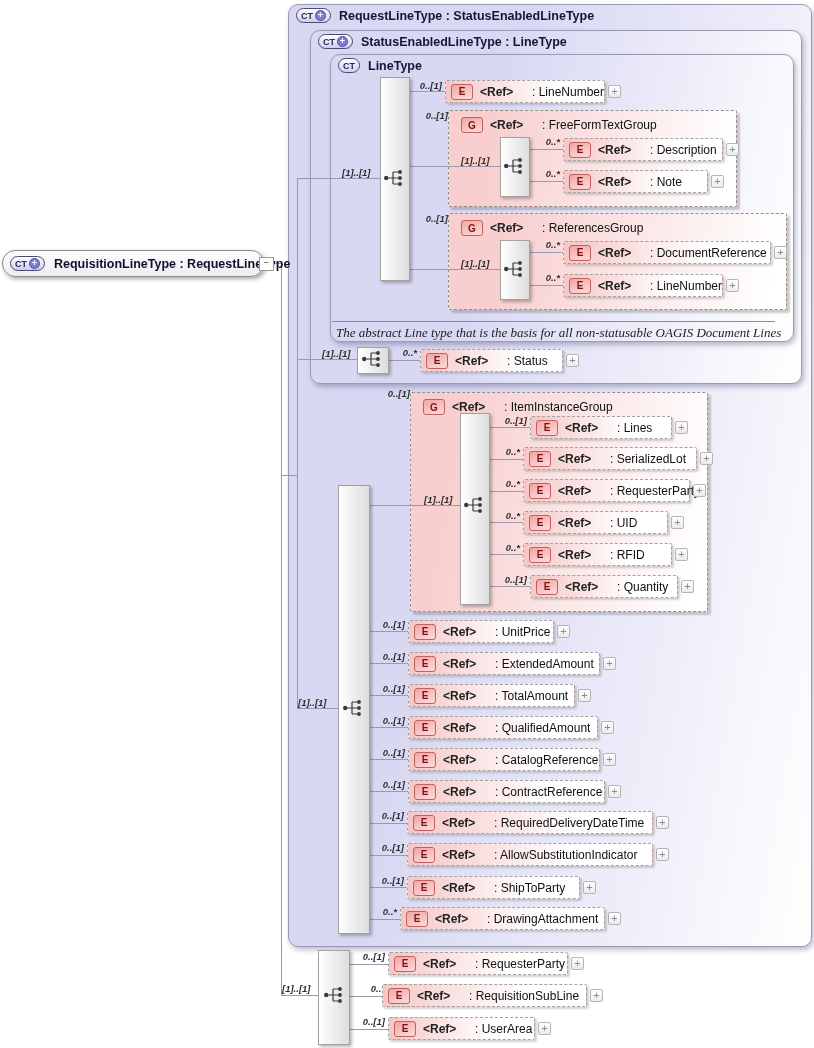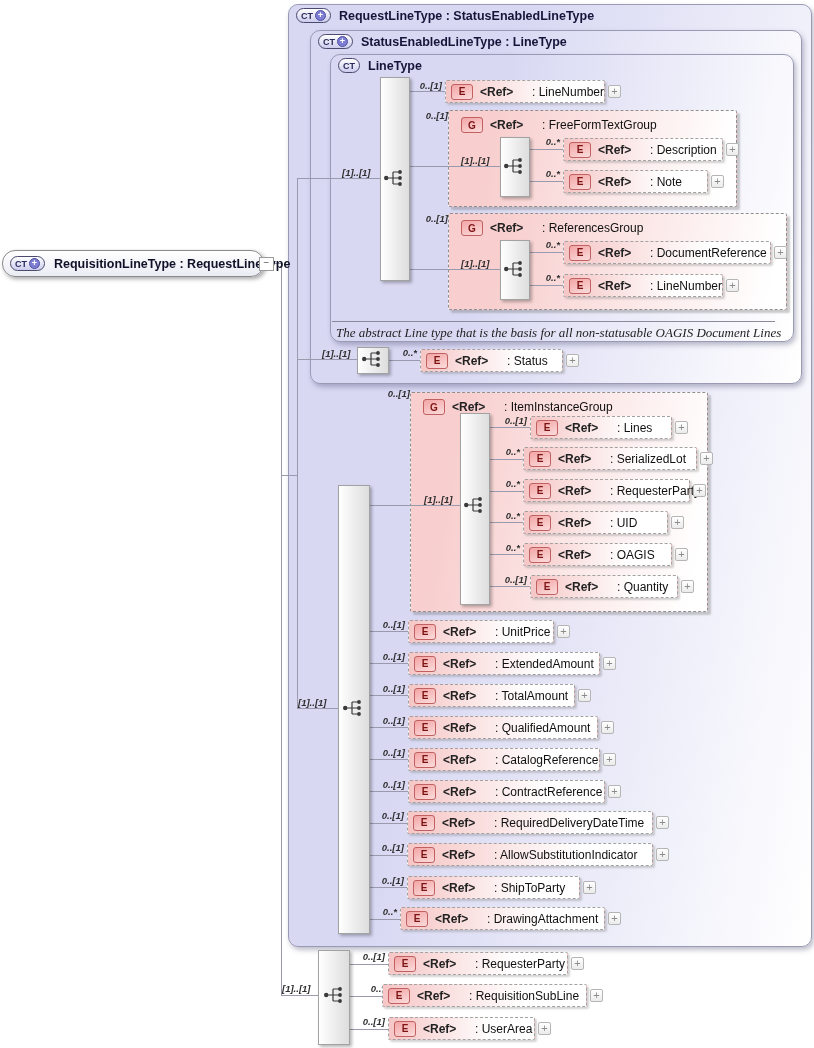--- a/index.html
+++ b/index.html
@@ -295,21 +295,21 @@
     <div class="node" style="left: 523px; top: 511px; width: 145px;">
       <span class="kbadge">E</span>
       <span class="ref">&lt;Ref&gt;</span>
       <span class="nlabel">: UID</span>
     </div>
     <div class="plusbox" style="left: 671px; top: 516px;">+</div>
     <div class="card" style="left: 488px; top: 542px;">0..*</div>
     <div class="node" style="left: 523px; top: 543px; width: 149px;">
       <span class="kbadge">E</span>
       <span class="ref">&lt;Ref&gt;</span>
-      <span class="nlabel">: OAGIS</span>
+      <span class="nlabel">: RFID</span>
     </div>
     <div class="plusbox" style="left: 675px; top: 548px;">+</div>
     <div class="card" style="left: 495px; top: 574px;">0..[1]</div>
     <div class="node" style="left: 530px; top: 575px; width: 148px;">
       <span class="kbadge">E</span>
       <span class="ref">&lt;Ref&gt;</span>
       <span class="nlabel">: Quantity</span>
     </div>
     <div class="plusbox" style="left: 681px; top: 580px;">+</div>
     <div class="card" style="left: 373px; top: 619px;">0..[1]</div>

